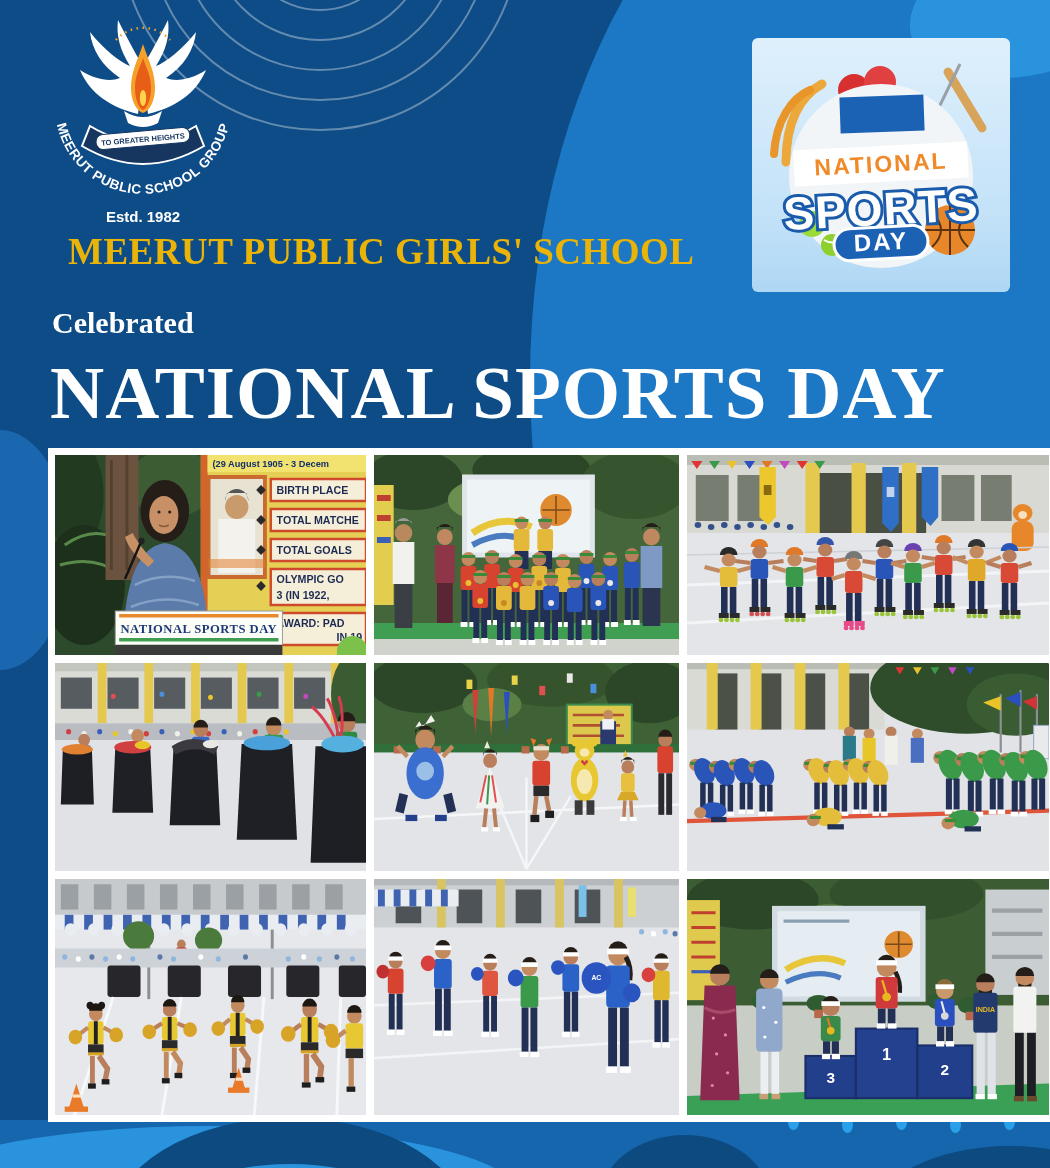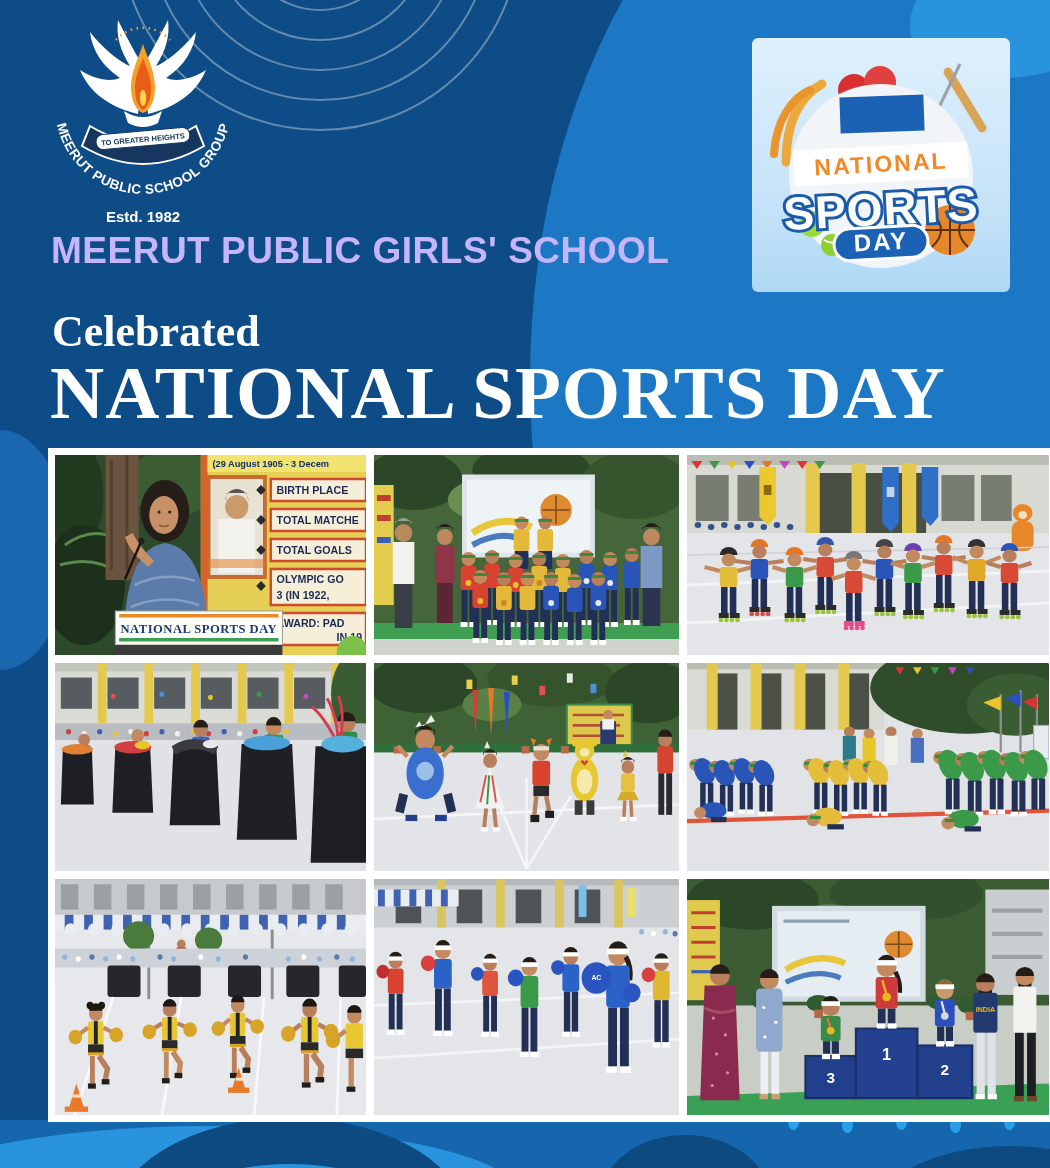--- a/index.html
+++ b/index.html
@@ -13,23 +13,23 @@
   .dot{position:absolute;background:#2aa0e8;border-radius:50%;width:13px;height:13px;}
   .bottom-band{left:0;top:1120px;width:1050px;height:48px;background:#1566ad;}
   .bottom-light{left:-100px;top:1126px;width:620px;height:140px;border-radius:50%;background:#2a93dd;}
   .bottom-ring{left:110px;top:1118px;width:360px;height:220px;border-radius:50%;border:46px solid #0d4a80;box-sizing:border-box;background:transparent;}
   .bottom-blob2{left:600px;top:1135px;width:170px;height:130px;border-radius:50%;background:#0d4a80;}
   .bottom-blob3{left:870px;top:1146px;width:280px;height:150px;border-radius:50%;background:#0d4a80;}
   .bdot{position:absolute;background:#2aa0e8;border-radius:50%;width:11px;height:16px;}
   .logo{position:absolute;left:38px;top:10px;width:210px;height:220px;}
   .badge{position:absolute;left:752px;top:38px;width:258px;height:254px;border-radius:6px;
          background:linear-gradient(180deg,#dff0fc 0%,#c3e2f8 70%,#aed7f4 100%);overflow:hidden;}
-  .h-school{position:absolute;left:51px;top:230px;color:#c4b5fd;font-family:Liberation Sans, sans-serif;font-weight:bold;font-size:37px;letter-spacing:.5px;white-space:nowrap;}
+  .h-school{position:absolute;left:68px;top:230px;color:#eab308;font-family:Liberation Serif, serif;font-weight:bold;font-size:37px;letter-spacing:.5px;white-space:nowrap;}
   .h-branch{position:absolute;left:52px;top:270px;color:#f2c33c;font-family:"Liberation Serif",serif;font-weight:bold;font-size:30px;}
-  .h-celebrated{position:absolute;left:52px;top:306px;color:#ffffff;font-family:"Liberation Serif",serif;font-weight:bold;font-size:44px;}
+  .h-celebrated{position:absolute;left:52px;top:306px;color:#ffffff;font-family:"Liberation Serif",serif;font-weight:bold;font-size:30px;}
   .h-title{position:absolute;left:50px;top:350px;color:#ffffff;font-family:"Liberation Serif",serif;font-weight:bold;font-size:75px;letter-spacing:1px;white-space:nowrap;}
   .grid{position:absolute;left:48px;top:448px;width:1008px;height:674px;background:#ffffff;
         display:grid;grid-template-columns:311px 305px 1fr;grid-template-rows:200px 208px 1fr;gap:8px;padding:7px;box-sizing:border-box;}
   .ph{overflow:hidden;background:#d8dadd;}
   .ph svg{display:block;width:100%;height:100%;}
 </style>
 </head>
 <body>
 
 <div class="poster">

